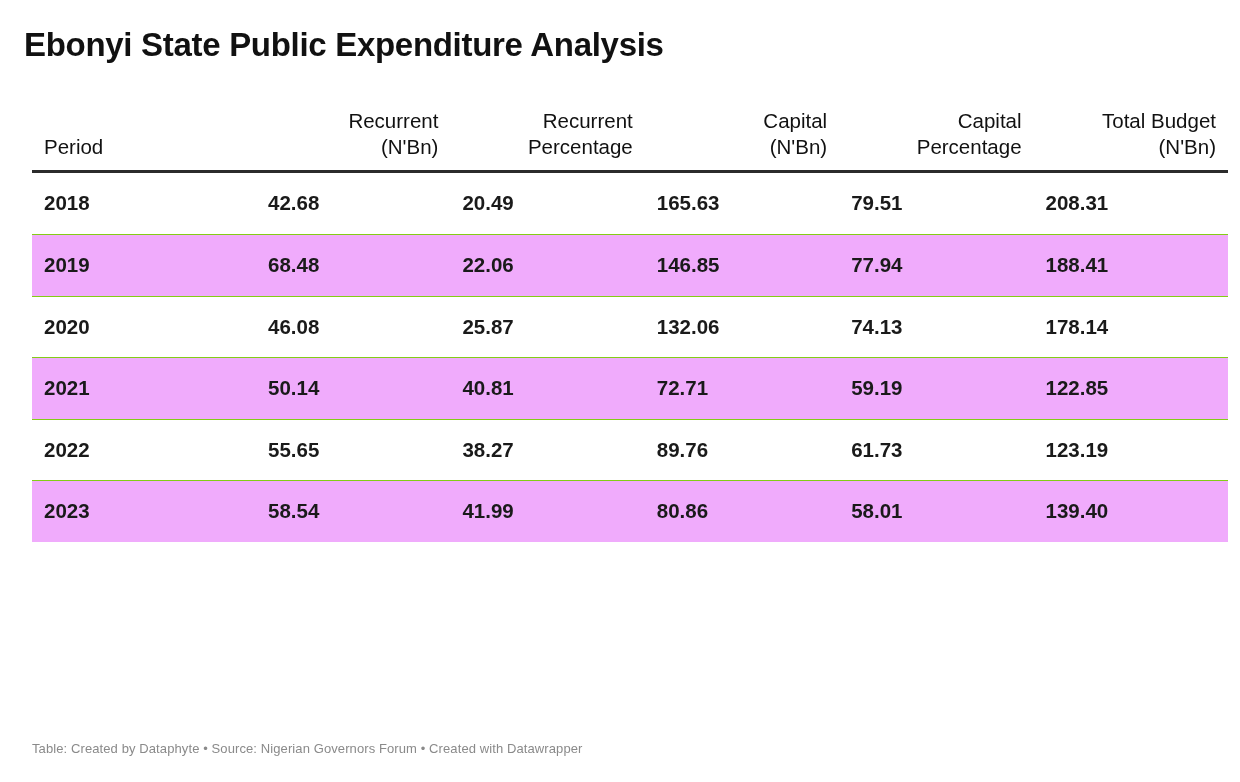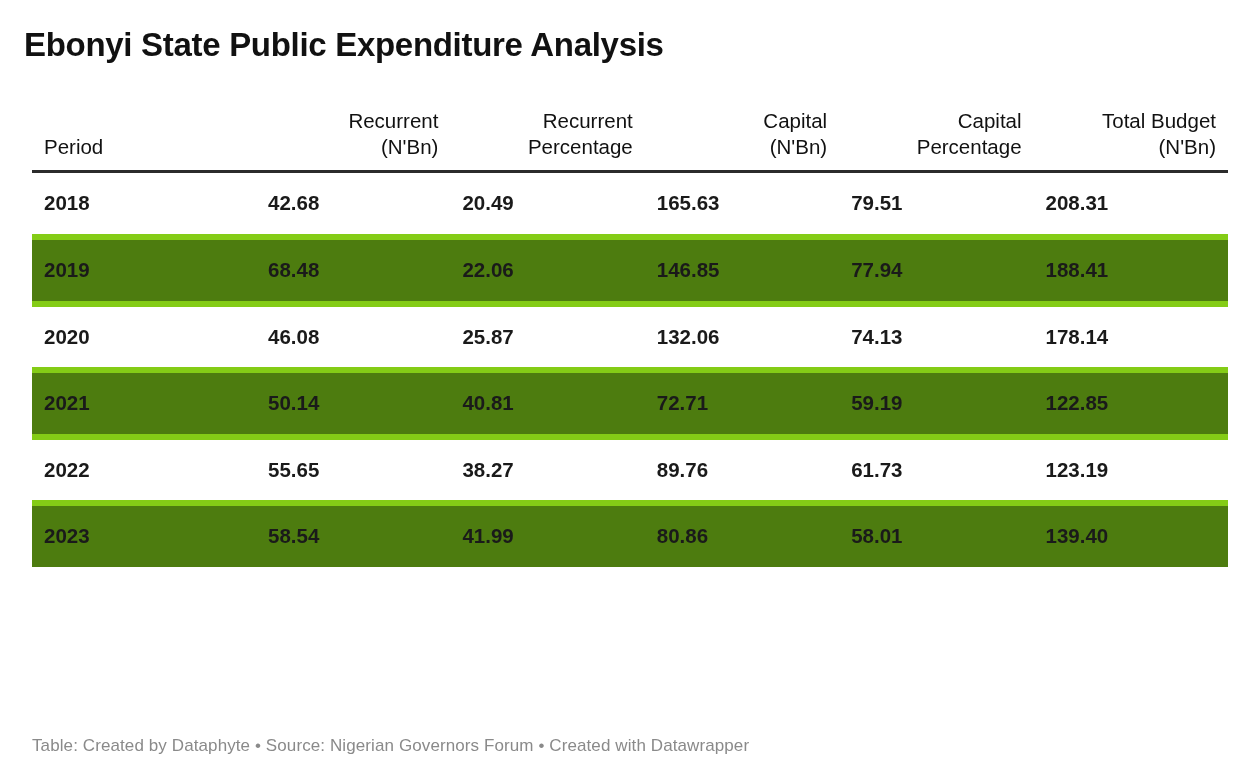--- a/index.html
+++ b/index.html
@@ -65,33 +65,33 @@
     line-height: 1.2;
   }
   td.col-period {
     text-align: left;
     padding-left: 10px;
   }
   td.num {
     text-align: left;
   }
   tbody tr.alt {
-    background: #4d7c0f;
+    background: #f0abfc;
   }
   tbody tr {
-    border-bottom: 6px solid #84cc16;
+    border-bottom: 1px solid #84cc16;
   }
   tbody tr:last-child {
     border-bottom: none;
   }
   .footer {
     position: absolute;
     left: 32px;
     bottom: 26px;
-    font-size: 17px;
+    font-size: 13px;
     color: #8a8a8a;
     font-family: "Liberation Sans", sans-serif;
     letter-spacing: 0.1px;
   }
 </style>
 </head>
 <body>
 
 <div class="page">
 

